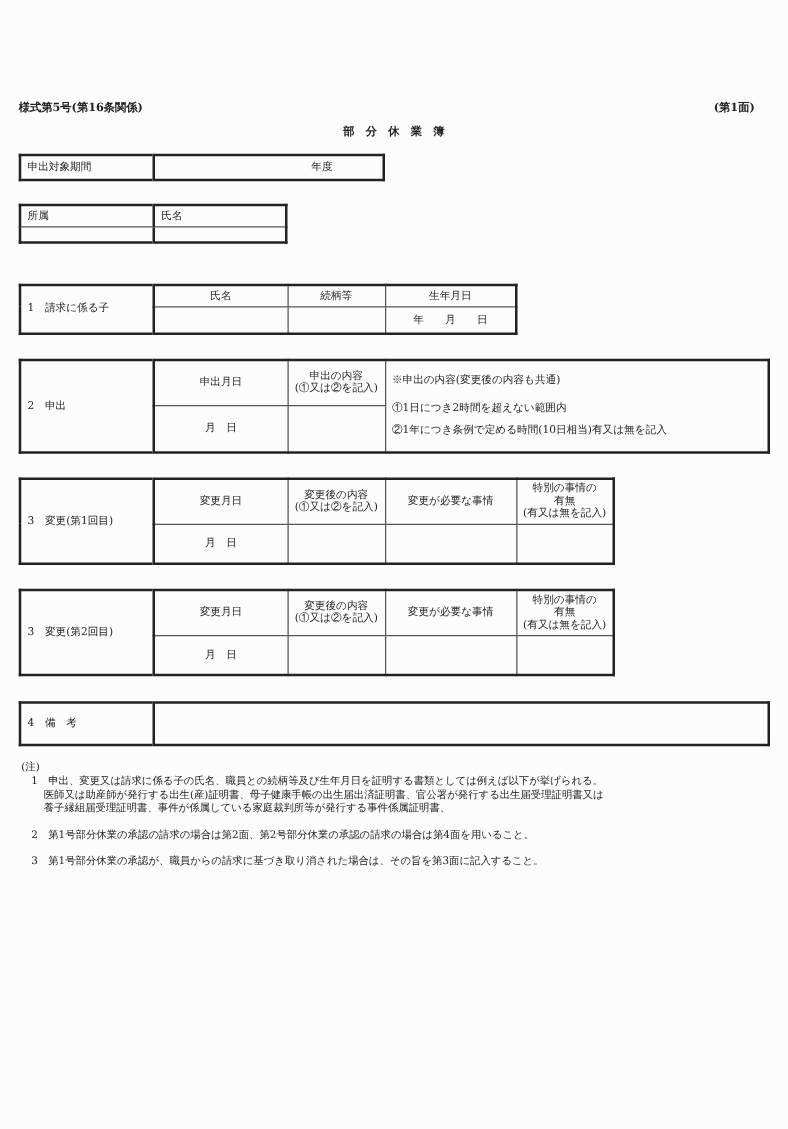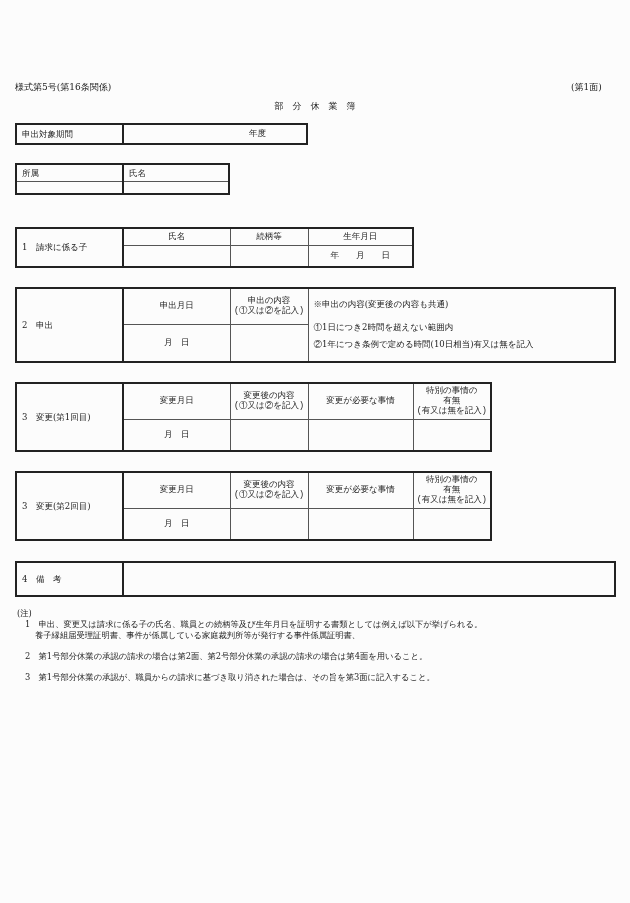--- a/index.html
+++ b/index.html
@@ -1,24 +1,24 @@
 <!DOCTYPE html>
 <html><head>
 <meta charset="utf-8">
 <style>
   html, body { margin: 0; padding: 0; }
   body {
     width: 630px; height: 903px; background: #fcfcfc; position: relative; overflow: hidden;
     font-family: "DejaVu Serif", "Liberation Serif", serif; color: #222; font-size: 9px;
   }
   .abs { position: absolute; }
-  .t { white-space: nowrap; line-height: 1.15; }
+  .t { white-space: nowrap; line-height: 1.15; font-weight: bold; }
   table.f { position: absolute; border-collapse: collapse; border: 2px solid #222; table-layout: fixed; }
   table.f td { border: 1px solid #555; padding: 0; font-size: 8.5px; line-height: 1.2; vertical-align: middle; }
-  .c { text-align: center; font-family: Liberation Mono, monospace; }
+  .c { text-align: center; }
   .l { text-align: left; padding-left: 5px !important; }
   .thick-r { border-right: 2px solid #222 !important; }
   .notes { font-size: 8.3px; line-height: 11px; }
   .notes div { white-space: nowrap; }
 </style>
 </head>
 <body>
 
 <div class="abs t" style="left:15px; top:82px; font-size:9px;">様式第5号(第16条関係)</div>
 <div class="abs t" style="left:571px; top:82px; font-size:9px;">(第1面)</div>
@@ -177,16 +177,17 @@
       <tr>
     <td class="l thick-r">4　備　考</td>
     <td></td>
   </tr>
 </tbody>
   </table>
 
 <div class="abs notes" style="left:17px; top:608px;">
   <div>(注)</div>
   <div style="padding-left:8px;">1　申出、変更又は請求に係る子の氏名、職員との続柄等及び生年月日を証明する書類としては例えば以下が挙げられる。</div>
+  <div style="padding-left:18px;">医師又は助産師が発行する出生(産)証明書、母子健康手帳の出生届出済証明書、官公署が発行する出生届受理証明書又は</div>
   <div style="padding-left:18px;">養子縁組届受理証明書、事件が係属している家庭裁判所等が発行する事件係属証明書、</div>
   <div style="padding-left:8px; margin-top:10px;">2　第1号部分休業の承認の請求の場合は第2面、第2号部分休業の承認の請求の場合は第4面を用いること。</div>
   <div style="padding-left:8px; margin-top:10px;">3　第1号部分休業の承認が、職員からの請求に基づき取り消された場合は、その旨を第3面に記入すること。</div>
 </div>
 
 </body></html>

